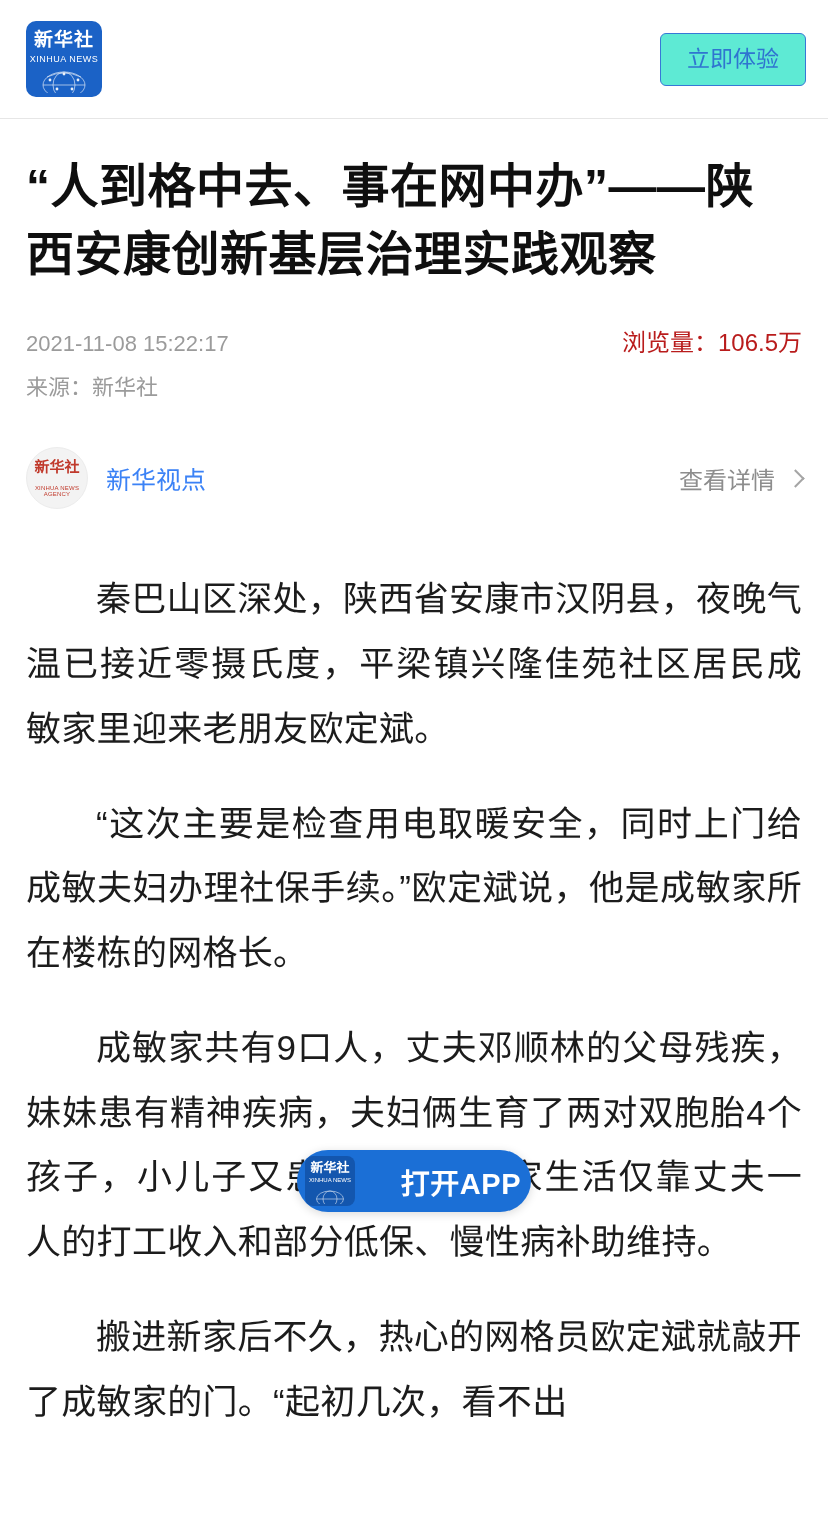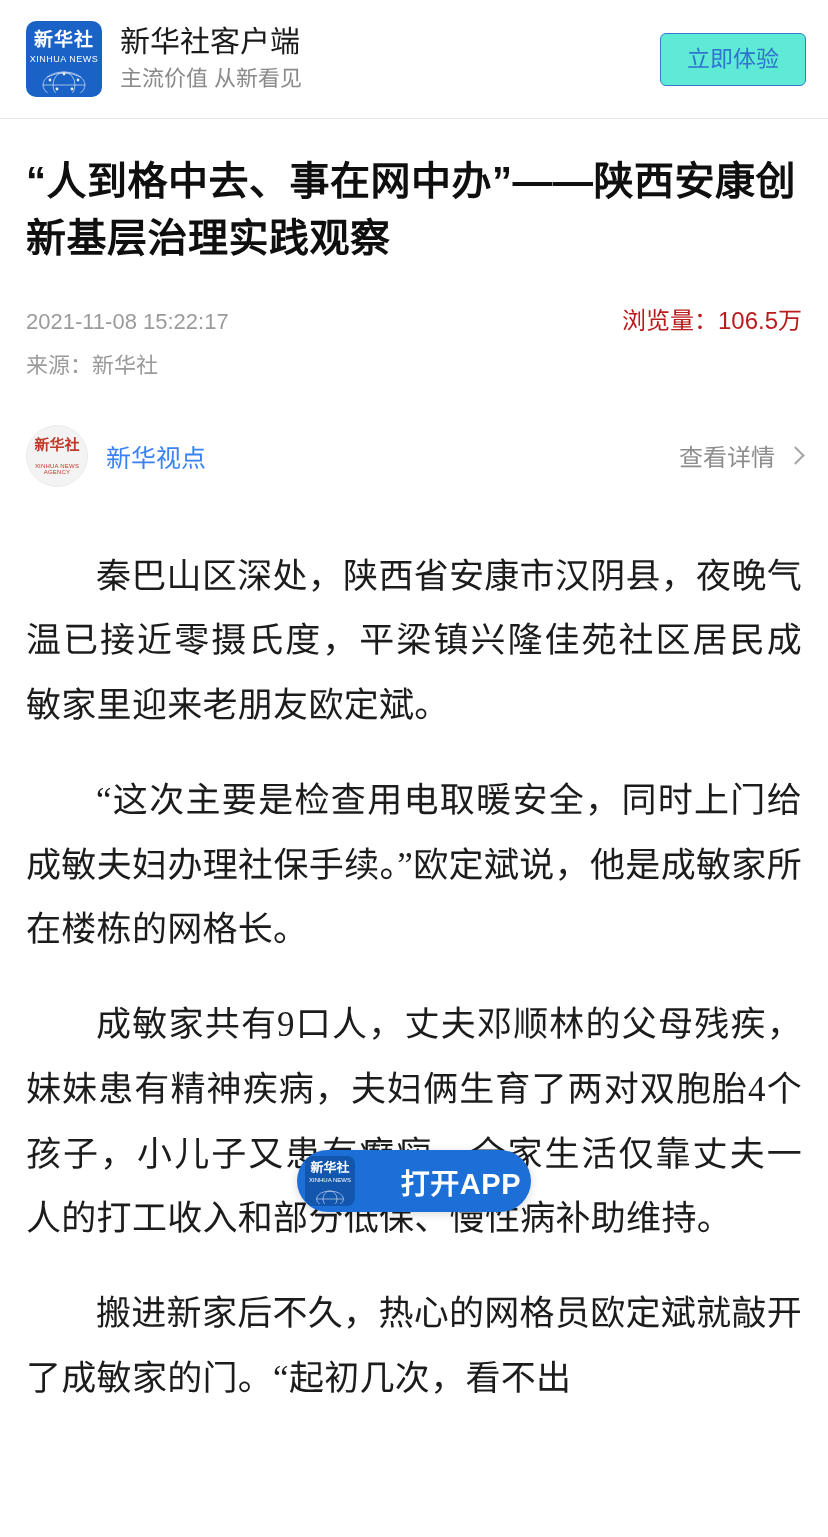--- a/index.html
+++ b/index.html
@@ -96,21 +96,21 @@
     height: 1px;
     background: #e6e6e6;
     width: 100%;
   }
 
   
   .article {
     padding: 0 26px;
   }
   .headline {
-    font-size: 40px;
+    font-size: 48px;
     line-height: 1.42;
     font-weight: bold;
     color: #0f0f0f;
     letter-spacing: 0.5px;
     margin-top: 34px;
   }
   .meta-row {
     display: flex;
     align-items: baseline;
     justify-content: space-between;
@@ -195,21 +195,20 @@
     margin-top: 58px;
   }
   .body-text p {
     font-size: 35px;
     line-height: 1.85;
     color: #1c1c1c;
     text-indent: 2em;
     margin-bottom: 30px;
     text-align: justify;
     letter-spacing: 0.3px;
-    font-family: Liberation Serif, serif;
   }
 
   
   .open-app {
     position: absolute;
     left: 50%;
     transform: translateX(-50%);
     bottom: 70px;
     width: 234px;
     height: 62px;
@@ -281,24 +280,20 @@
         </g>
         <g fill="#ffffff" opacity="0.9">
           <circle cx="9" cy="13" r="1.4"></circle>
           <circle cx="23" cy="7" r="1.4"></circle>
           <circle cx="37" cy="13" r="1.4"></circle>
           <circle cx="16" cy="22" r="1.4"></circle>
           <circle cx="31" cy="22" r="1.4"></circle>
         </g>
       </svg>
     </div>
-    <div class="app-titles">
-      <div class="app-title">新华社客户端</div>
-      <div class="app-sub">主流价值 从新看见</div>
-    </div>
     <div class="appbar-spacer"></div>
     <button class="try-btn">立即体验</button>
   </div>
 
   <div class="divider"></div>
 
   <div class="article">
 
     <h1 class="headline">“人到格中去、事在网中办”——陕西安康创新基层治理实践观察</h1>
 

